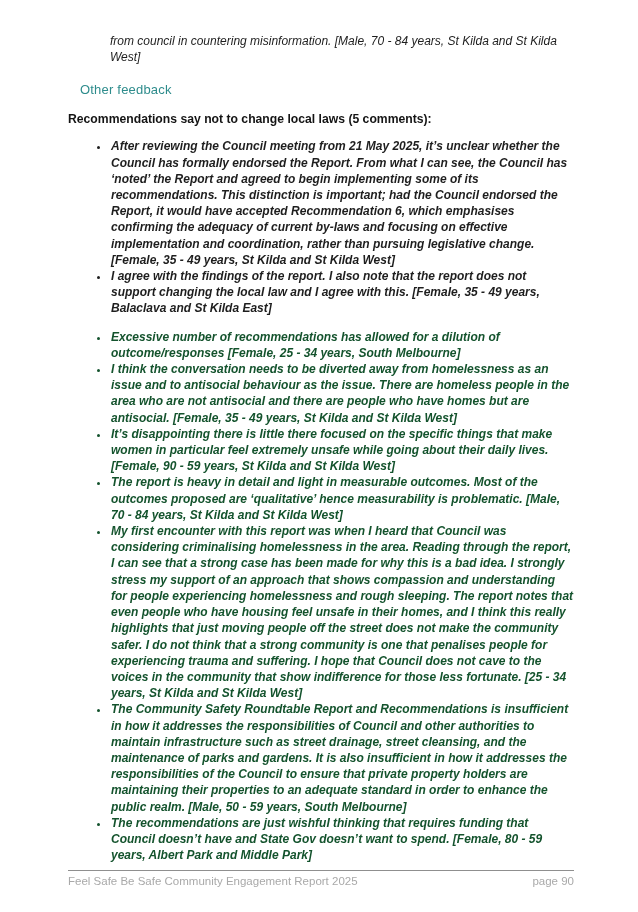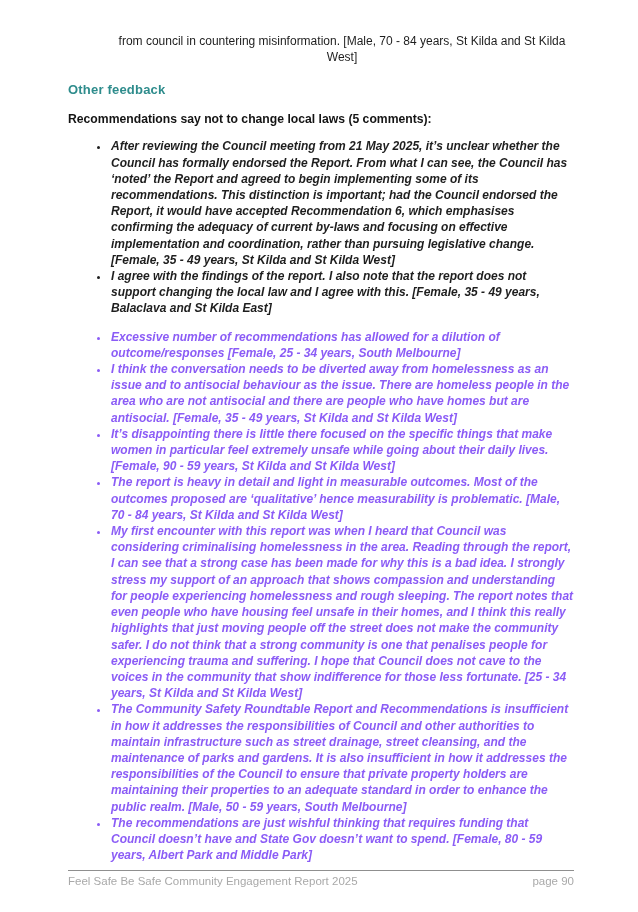--- a/index.html
+++ b/index.html
@@ -12,29 +12,29 @@
     overflow: hidden;
     font-family: "Liberation Sans", sans-serif;
     color: #1e1e1e;
     box-sizing: border-box;
   }
   .content {
     padding: 33px 64px 0 68px;
   }
   .continuation {
     margin: 0 0 0 42px;
+    font-style: italic;
     font-size: 12px;
     line-height: 16.2px;
     color: #1e1e1e;
-    text-align: center;
   }
   .teal-heading {
     font-size: 13px;
-    font-weight: bold;
-    margin: 17px 0 0 0;
+    font-weight: normal;
+    margin: 17px 0 0 12px;
     letter-spacing: 0.2px;
   }
   .sub-heading {
     font-size: 12.2px;
     font-weight: bold;
     color: #141414;
     margin: 15px 0 0 0;
   }
   .sub-heading.italic { font-style: italic; }
   ul.bullets {
@@ -73,21 +73,21 @@
     <h2 class="teal-heading" style="color: rgb(46, 140, 140);">Other feedback</h2>
 
     <h3 class="sub-heading">Recommendations say not to change local laws (5 comments):</h3>
 
     <ul class="bullets" style="color: rgb(30, 30, 30);">
         <li>After reviewing the Council meeting from 21 May 2025, it’s unclear whether the Council has formally endorsed the Report. From what I can see, the Council has ‘noted’ the Report and agreed to begin implementing some of its recommendations. This distinction is important; had the Council endorsed the Report, it would have accepted Recommendation 6, which emphasises confirming the adequacy of current by-laws and focusing on effective implementation and coordination, rather than pursuing legislative change. [Female, 35 - 49 years, St Kilda and St Kilda West]</li>
         <li>I agree with the findings of the report. I also note that the report does not support changing the local law and I agree with this. [Female, 35 - 49 years, Balaclava and St Kilda East]</li>
       </ul>
 
 
-    <ul class="bullets" style="color: #8b5cf6;">
+    <ul class="bullets" style="color: #14532d;">
         <li>Excessive number of recommendations has allowed for a dilution of outcome/responses [Female, 25 - 34 years, South Melbourne]</li>
         <li>I think the conversation needs to be diverted away from homelessness as an issue and to antisocial behaviour as the issue. There are homeless people in the area who are not antisocial and there are people who have homes but are antisocial. [Female, 35 - 49 years, St Kilda and St Kilda West]</li>
         <li>It’s disappointing there is little there focused on the specific things that make women in particular feel extremely unsafe while going about their daily lives. [Female, 90 - 59 years, St Kilda and St Kilda West]</li>
         <li>The report is heavy in detail and light in measurable outcomes. Most of the outcomes proposed are ‘qualitative’ hence measurability is problematic. [Male, 70 - 84 years, St Kilda and St Kilda West]</li>
         <li>My first encounter with this report was when I heard that Council was considering criminalising homelessness in the area. Reading through the report, I can see that a strong case has been made for why this is a bad idea. I strongly stress my support of an approach that shows compassion and understanding for people experiencing homelessness and rough sleeping. The report notes that even people who have housing feel unsafe in their homes, and I think this really highlights that just moving people off the street does not make the community safer. I do not think that a strong community is one that penalises people for experiencing trauma and suffering. I hope that Council does not cave to the voices in the community that show indifference for those less fortunate. [25 - 34 years, St Kilda and St Kilda West]</li>
         <li>The Community Safety Roundtable Report and Recommendations is insufficient in how it addresses the responsibilities of Council and other authorities to maintain infrastructure such as street drainage, street cleansing, and the maintenance of parks and gardens. It is also insufficient in how it addresses the responsibilities of the Council to ensure that private property holders are maintaining their properties to an adequate standard in order to enhance the public realm. [Male, 50 - 59 years, South Melbourne]</li>
         <li>The recommendations are just wishful thinking that requires funding that Council doesn’t have and State Gov doesn’t want to spend. [Female, 80 - 59 years, Albert Park and Middle Park]</li>
       </ul>
   </div>
 

